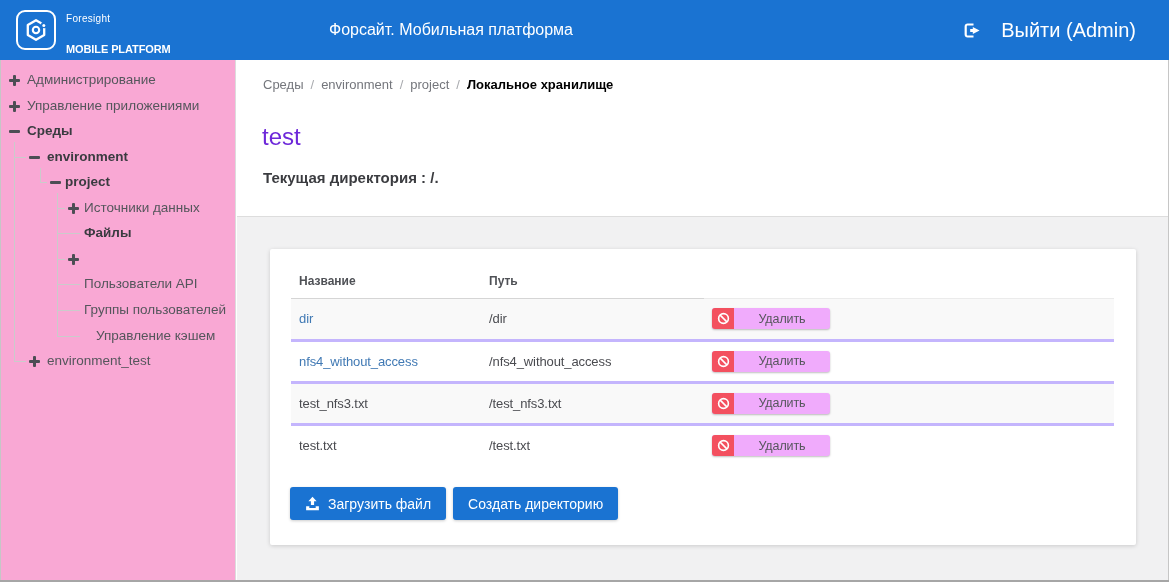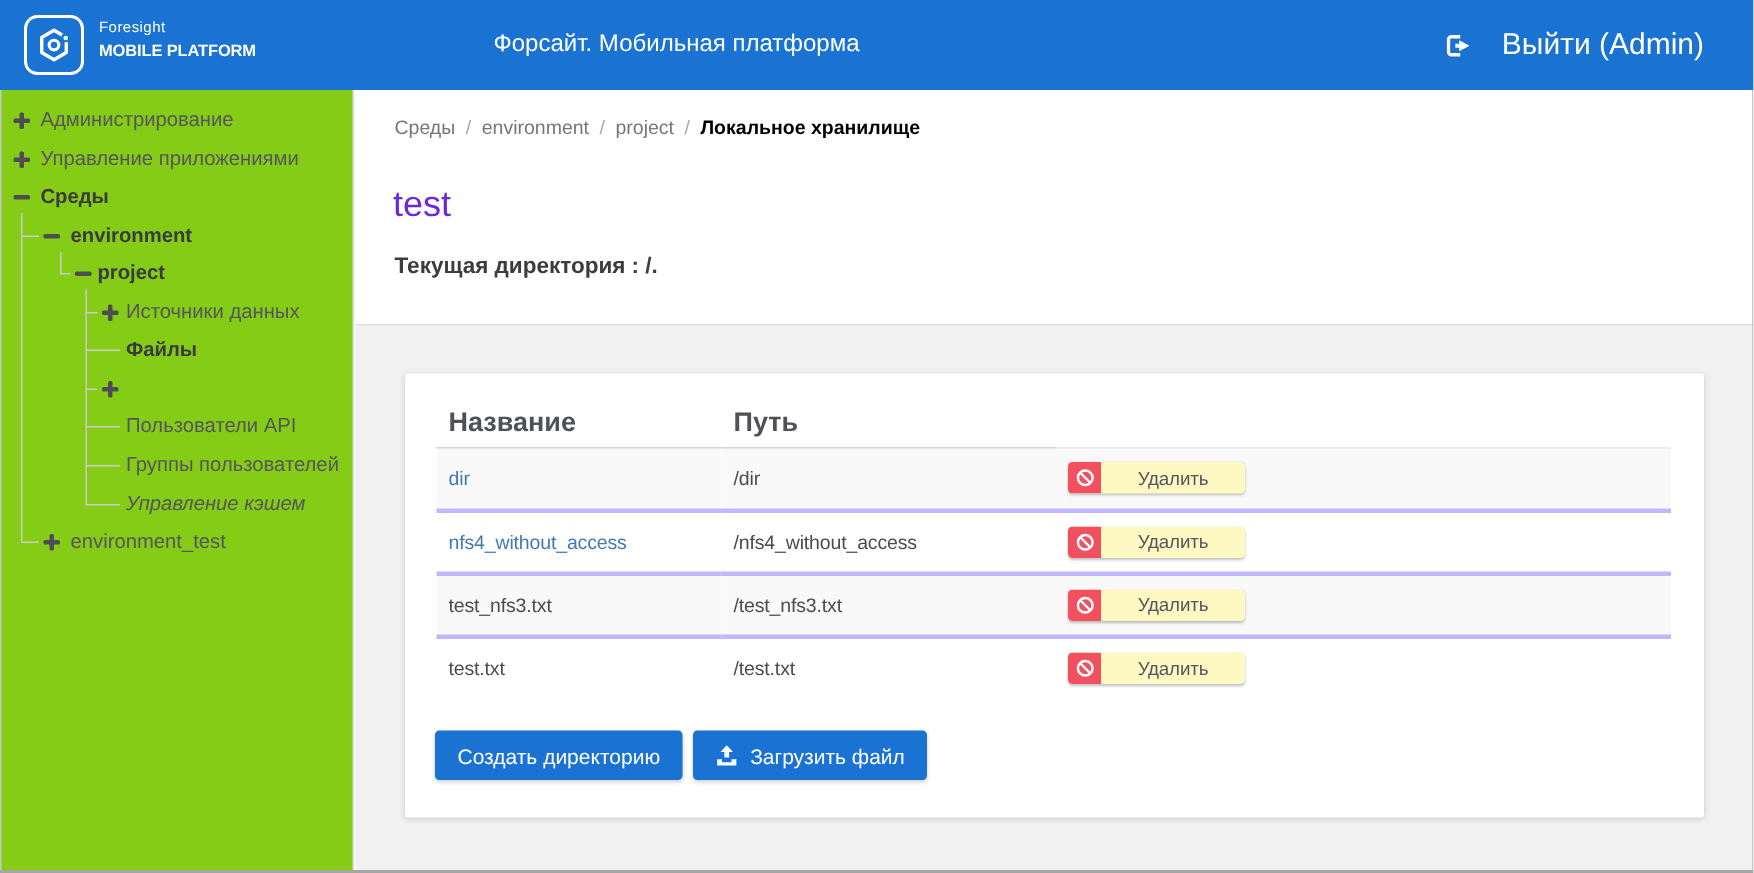--- a/index.html
+++ b/index.html
@@ -3,52 +3,52 @@
 <meta charset="utf-8">
 <style>
 *{margin:0;padding:0;box-sizing:border-box}
 html,body{width:1169px;height:582px;overflow:hidden}
 body{font-family:"Liberation Sans",sans-serif;position:relative;background:#fff}
 
 .hdr{position:absolute;left:0;top:0;width:1169px;height:60px;background:#1a73d2}
 .logo-box{position:absolute;left:16px;top:10px;width:40px;height:40px;border:2px solid #fff;border-radius:9px}
 .brand{position:absolute;left:66px;top:14px;color:#fff;line-height:1}
 .brand-l1{font-size:10px;font-weight:400;letter-spacing:.3px}
-.brand-l2{font-size:11px;font-weight:700;letter-spacing:-.1px;margin-top:5px}
+.brand-l2{font-size:11px;font-weight:700;letter-spacing:-.1px;margin-top:20px}
 .htitle{position:absolute;left:329px;top:21px;color:#fff;font-size:16px}
 .logout{position:absolute;right:33px;top:0;height:60px;display:flex;align-items:center;gap:21px;color:#fff;font-size:20px;cursor:pointer}
 
-.sidebar{position:absolute;left:0;top:60px;width:236px;height:522px;background:#84cc16;border-right:1px solid #dcdcdc}
+.sidebar{position:absolute;left:0;top:60px;width:236px;height:522px;background:#f9a8d4;border-right:1px solid #dcdcdc}
 .trow{position:absolute;left:0;height:26px;line-height:26px;font-size:13.5px;color:#55565c;white-space:nowrap;cursor:pointer}
 .trow.b{font-weight:700;color:#3a3b40}
 .tlabel{position:absolute;top:0}
 .tico{position:absolute;top:8px;width:11px;height:11px}
 .tico::before{content:"";position:absolute;left:0;top:4px;width:11px;height:3px;background:#4c4e54;border-radius:1px}
 .tico.plus::after{content:"";position:absolute;left:4px;top:0;width:3px;height:11px;background:#4c4e54;border-radius:1px}
 .tline{position:absolute;background:#cbcbcb}
 .tline.v{width:1px}
 .tline.h{height:1px}
 
 .main{position:absolute;left:237px;top:60px;width:932px;height:522px;background:#f1f1f2}
 .toppanel{position:absolute;left:0;top:0;width:932px;height:157px;background:#fff;border-bottom:1px solid #ddd}
 .crumbs{position:absolute;left:26px;top:17px;font-size:13px;color:#74767c}
 .crumbs .sep{color:#a8aaae;margin:0 7px}
 .crumbs .cur{font-weight:700;color:#000000}
 .ptitle{position:absolute;left:25px;top:63px;font-size:24px;color:#6d28d9}
 .curdir{position:absolute;left:26px;top:109px;font-size:15px;font-weight:700;color:#3b3c40}
 .card{position:absolute;left:33px;top:189px;width:866px;height:296px;background:#fff;border-radius:2px;box-shadow:0 1px 4px rgba(0,0,0,.16)}
 .ftable{position:absolute;left:21px;top:0;width:823px;border-collapse:collapse;table-layout:fixed}
-.ftable th{height:49px;text-align:left;vertical-align:middle;padding:16px 8px 0;font-size:18px;font-weight:700;color:#4f5156;border-bottom:1px solid #d5d5d5}
+.ftable th{height:49px;text-align:left;vertical-align:middle;padding:16px 8px 0;font-size:12px;font-weight:700;color:#4f5156;border-bottom:1px solid #d5d5d5}
 .ftable th.th-empty{border-bottom-color:#ebebeb}
 .ftable td{height:42px;vertical-align:middle;padding:0 8px;font-size:13px;color:#4a4b50;letter-spacing:-.1px}
 .ftable tbody tr{background:#fff}
 .ftable tbody tr:nth-child(odd){background:#f9f9f9}
 .ftable tbody tr + tr td{border-top:3px solid #c4b5fd}
 .ftable a{color:#4079b4;text-decoration:none;cursor:pointer}
-.delbtn{display:inline-flex;height:21px;border-radius:3px;box-shadow:0 1px 2px rgba(0,0,0,.25);overflow:hidden;cursor:pointer;background:#fef9c3;vertical-align:middle}
+.delbtn{display:inline-flex;height:21px;border-radius:3px;box-shadow:0 1px 2px rgba(0,0,0,.25);overflow:hidden;cursor:pointer;background:#f0abfc;vertical-align:middle}
 .delico{width:22px;background:#f3505f;display:flex;align-items:center;justify-content:center}
 .dellabel{width:96px;display:flex;align-items:center;justify-content:center;font-size:12.5px;color:#55565c}
 .actions{position:absolute;left:20px;top:238px;display:flex;gap:7px}
 .btn{height:33px;background:#1a73d2;color:#fff;border:none;border-radius:3px;font-size:14px;padding:0 15px;display:inline-flex;align-items:center;gap:8px;box-shadow:0 1px 3px rgba(0,0,0,.2);cursor:pointer;font-family:inherit}
 
 .edge{position:absolute;background:#c6c6c6}
 .edge.l{left:0;top:60px;width:1px;height:522px}
 .edge.r{left:1168px;top:60px;width:1px;height:522px}
 .edge.b{left:0;top:580px;width:1169px;height:2px;background:#a6a6a6}
 </style>
@@ -121,21 +121,21 @@
       <div class="tline h" style="left: 57px; top: 224px; width: 23px;"></div>
       <div class="trow" style="top: 211px; width: 236px;">
         <span class="tlabel" style="left: 84px;">Пользователи API</span>
       </div>
       <div class="tline h" style="left: 57px; top: 250px; width: 23px;"></div>
       <div class="trow" style="top: 237px; width: 236px;">
         <span class="tlabel" style="left: 84px;">Группы пользователей</span>
       </div>
       <div class="tline h" style="left: 57px; top: 276px; width: 23px;"></div>
       <div class="trow" style="top: 263px; width: 236px;">
-        <span class="tlabel" style="left: 84px; font-style: italic;">Управление кэшем</span>
+        <span class="tlabel" style="left: 96px;">Управление кэшем</span>
       </div>
       <div class="tline h" style="left: 14px; top: 301px; width: 12px;"></div>
       <div class="trow" style="top: 288px; width: 236px;">
         <span class="tico plus" style="left: 29px;"></span>
         <span class="tlabel" style="left: 47px;">environment_test</span>
       </div>
     </div>
 </div>
 
 <div class="main">
@@ -208,28 +208,28 @@
                     <line x1="3.9" y1="3.9" x2="12.1" y2="12.1" stroke="#fff" stroke-width="2"></line>
                   </svg>
                 </span>
                 <span class="dellabel">Удалить</span>
               </div></td>
           </tr>
         </tbody>
     </table>
     <div class="actions">
       <button class="btn">
-        <span>Создать директорию</span>
-      </button>
-      <button class="btn">
         <svg width="15" height="15" viewBox="0 0 16 16" fill="#fff">
           <path d="M8 0.8 L12.4 5.6 H9.7 V9.6 H6.3 V5.6 H3.6 Z"></path>
           <path d="M1.2 10.8 H4.6 V12.9 H11.4 V10.8 H14.8 V15.2 H1.2 Z"></path>
         </svg>
         <span>Загрузить файл</span>
       </button>
+      <button class="btn">
+        <span>Создать директорию</span>
+      </button>
     </div>
   </div>
 </div>
 
 <div class="edge l"></div>
 <div class="edge r"></div>
 <div class="edge b"></div>
 
 </body></html>

